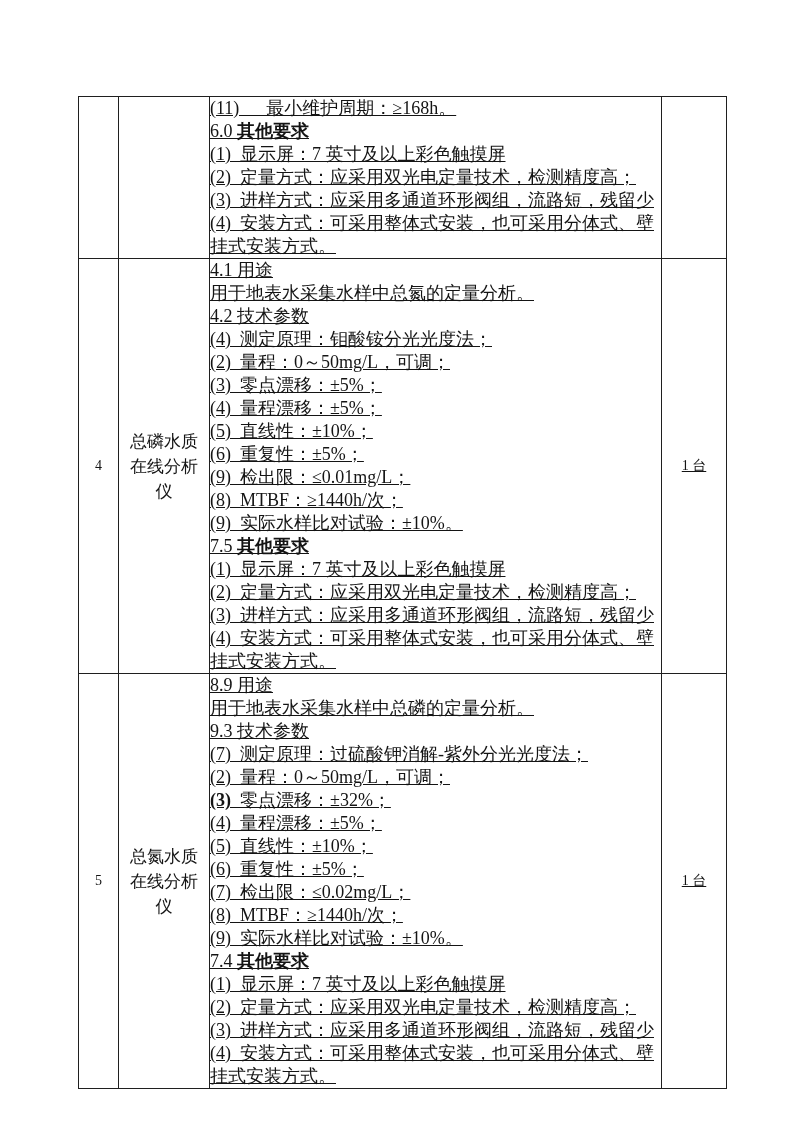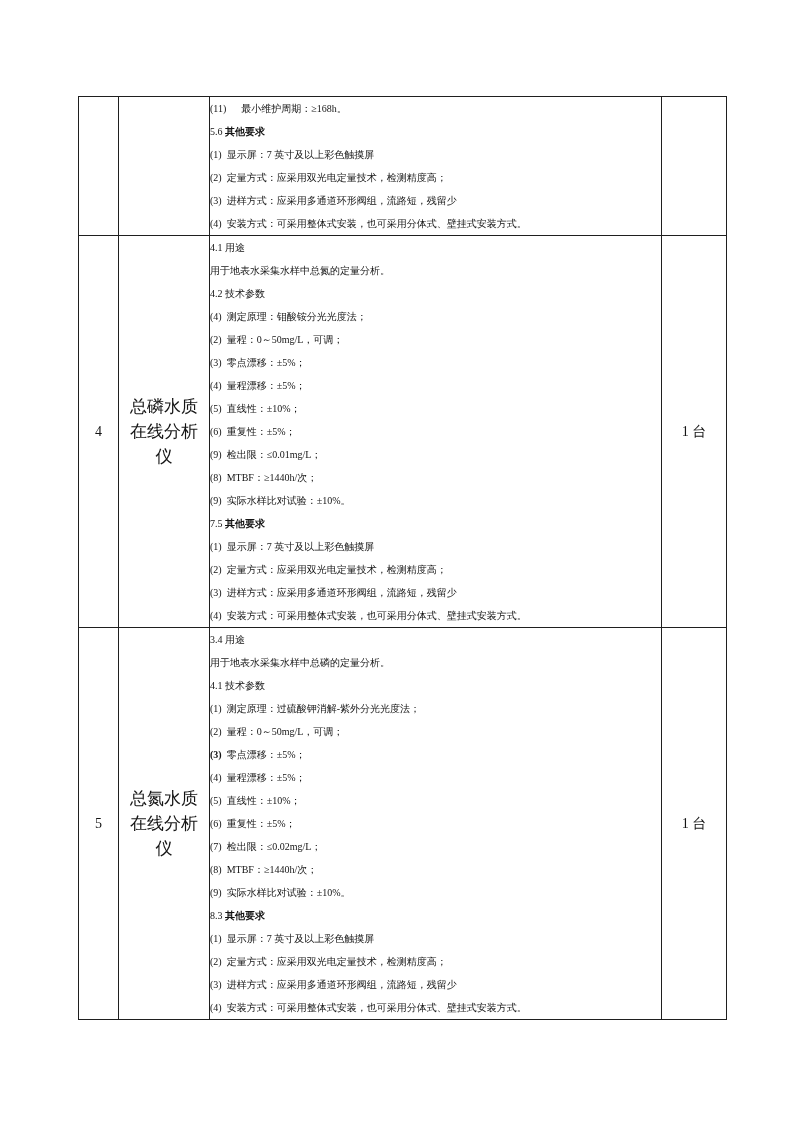--- a/index.html
+++ b/index.html
@@ -49,25 +49,27 @@
   .c-spec {
     width: 451px;
     vertical-align: middle;
     padding: 3px 3px 3px 6px;
   }
   .c-qty {
     width: 64px;
     text-align: center;
     vertical-align: middle;
     font-size: 14px;
+    text-decoration: underline;
   }
   .spec-line {
-    font-size: 10px;
+    font-size: 18px;
     line-height: 23px;
     white-space: pre-wrap;
+    text-decoration: underline;
   }
   .seg-bold {
     font-weight: bold;
   }
   tr.r-0 { height: 139px; }
   tr.r-1 { height: 390px; }
   tr.r-2 { height: 392px; }
 </style>
 </head>
 <body>
@@ -75,21 +77,21 @@
 <div class="page">
   <table class="doc-table">
     <tbody>
         <tr class="r-0">
     <td class="c-num"></td>
     <td class="c-name">
       <div class="name-inner"></div>
     </td>
     <td class="c-spec">
             <div class="spec-line"><span>(11)      最小维护周期：≥168h。</span></div>
-            <div class="spec-line"><span>5.6 </span><span class="seg-bold">其他要求</span></div>
+            <div class="spec-line"><span>6.0 </span><span class="seg-bold">其他要求</span></div>
             <div class="spec-line"><span>(1)  显示屏：7 英寸及以上彩色触摸屏</span></div>
             <div class="spec-line"><span>(2)  定量方式：应采用双光电定量技术，检测精度高；</span></div>
             <div class="spec-line"><span>(3)  进样方式：应采用多通道环形阀组，流路短，残留少</span></div>
             <div class="spec-line"><span>(4)  安装方式：可采用整体式安装，也可采用分体式、壁挂式安装方式。</span></div>
           </td>
     <td class="c-qty"></td>
   </tr>
         <tr class="r-1">
     <td class="c-num">4</td>
     <td class="c-name">
@@ -115,33 +117,33 @@
             <div class="spec-line"><span>(4)  安装方式：可采用整体式安装，也可采用分体式、壁挂式安装方式。</span></div>
           </td>
     <td class="c-qty">1 台</td>
   </tr>
         <tr class="r-2">
     <td class="c-num">5</td>
     <td class="c-name">
       <div class="name-inner">总氮水质在线分析仪</div>
     </td>
     <td class="c-spec">
-            <div class="spec-line"><span>3.4 用途</span></div>
+            <div class="spec-line"><span>8.9 用途</span></div>
             <div class="spec-line"><span>用于地表水采集水样中总磷的定量分析。</span></div>
-            <div class="spec-line"><span>4.1 技术参数</span></div>
-            <div class="spec-line"><span>(1)  测定原理：过硫酸钾消解-紫外分光光度法；</span></div>
+            <div class="spec-line"><span>9.3 技术参数</span></div>
+            <div class="spec-line"><span>(7)  测定原理：过硫酸钾消解-紫外分光光度法；</span></div>
             <div class="spec-line"><span>(2)  量程：0～50mg/L，可调；</span></div>
-            <div class="spec-line"><span class="seg-bold">(3)</span><span>  零点漂移：±5%；</span></div>
+            <div class="spec-line"><span class="seg-bold">(3)</span><span>  零点漂移：±32%；</span></div>
             <div class="spec-line"><span>(4)  量程漂移：±5%；</span></div>
             <div class="spec-line"><span>(5)  直线性：±10%；</span></div>
             <div class="spec-line"><span>(6)  重复性：±5%；</span></div>
             <div class="spec-line"><span>(7)  检出限：≤0.02mg/L；</span></div>
             <div class="spec-line"><span>(8)  MTBF：≥1440h/次；</span></div>
             <div class="spec-line"><span>(9)  实际水样比对试验：±10%。</span></div>
-            <div class="spec-line"><span>8.3 </span><span class="seg-bold">其他要求</span></div>
+            <div class="spec-line"><span>7.4 </span><span class="seg-bold">其他要求</span></div>
             <div class="spec-line"><span>(1)  显示屏：7 英寸及以上彩色触摸屏</span></div>
             <div class="spec-line"><span>(2)  定量方式：应采用双光电定量技术，检测精度高；</span></div>
             <div class="spec-line"><span>(3)  进样方式：应采用多通道环形阀组，流路短，残留少</span></div>
             <div class="spec-line"><span>(4)  安装方式：可采用整体式安装，也可采用分体式、壁挂式安装方式。</span></div>
           </td>
     <td class="c-qty">1 台</td>
   </tr>
       </tbody>
   </table>
 </div>

